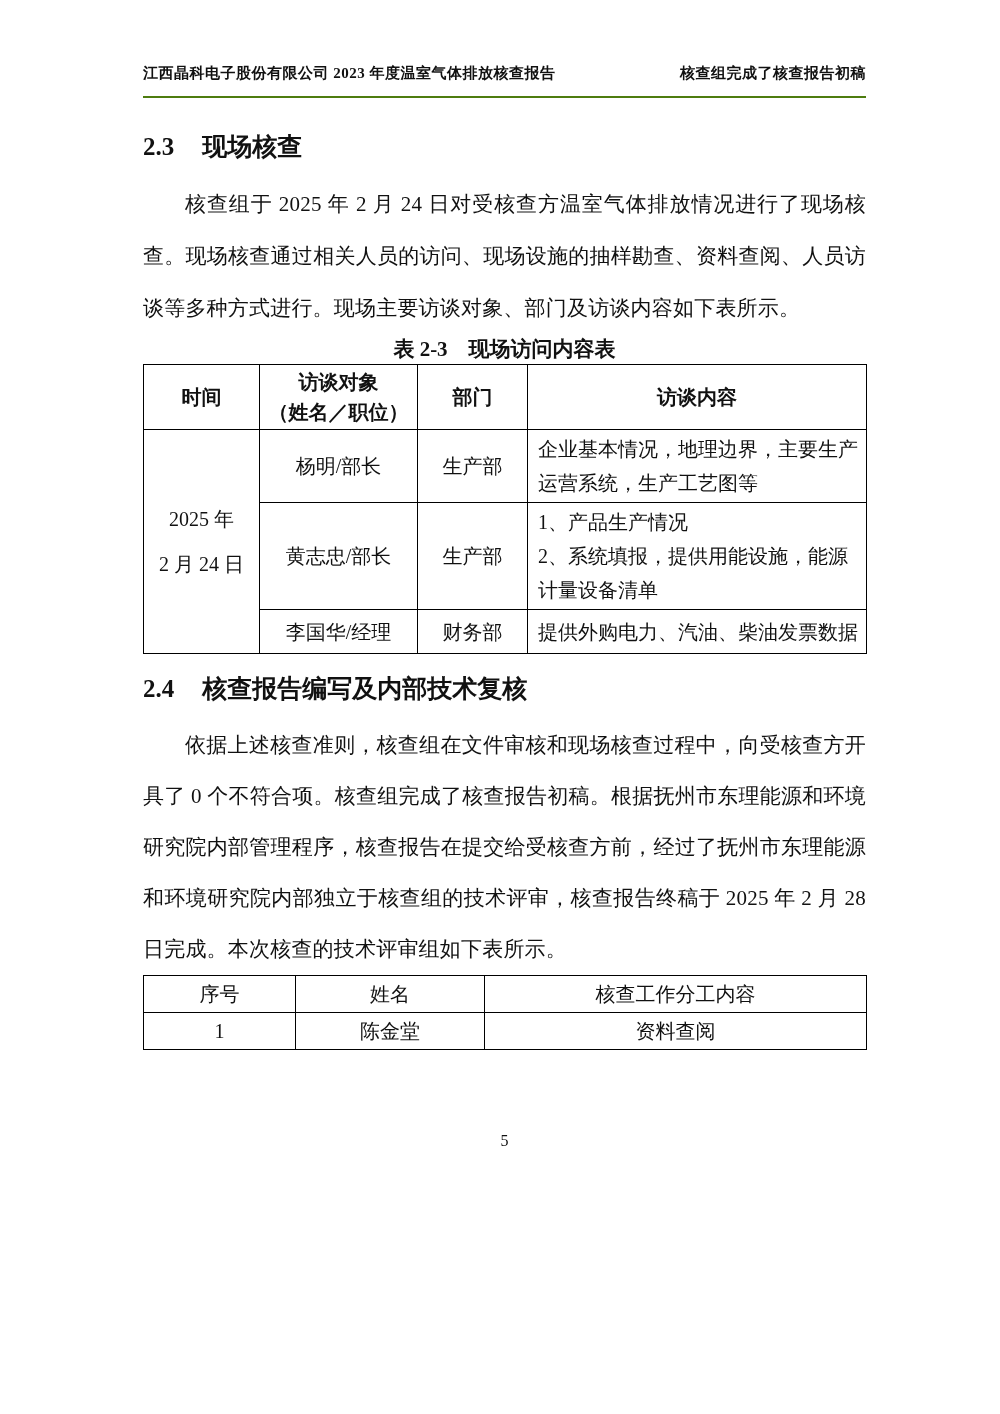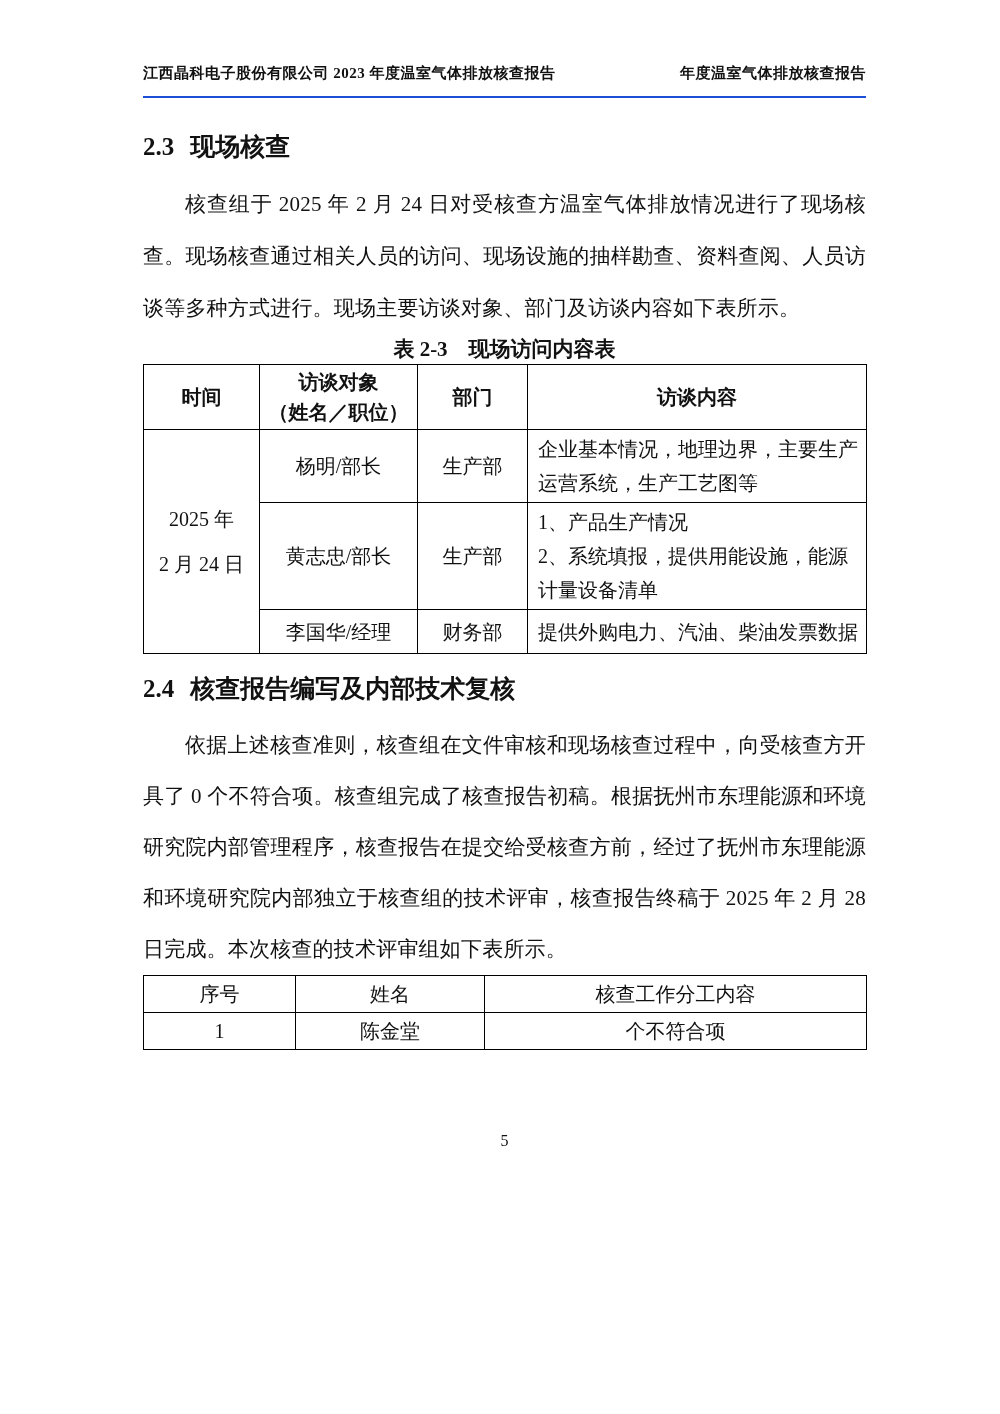--- a/index.html
+++ b/index.html
@@ -19,31 +19,31 @@
   }
   
   .doc-header {
     display: flex;
     justify-content: space-between;
     align-items: flex-end;
     font-size: 15px;
     font-weight: bold;
     letter-spacing: 0.5px;
     padding-bottom: 13px;
-    border-bottom: 2px solid #1d4ed8;
+    border-bottom: 2px solid #4d7c0f;
     white-space: nowrap;
   }
   
   .sec-heading {
     margin-top: 32px;
     font-size: 25px;
     font-weight: bold;
     line-height: 34px;
   }
-  .sec-heading .sec-num { margin-right: 16px; }
+  .sec-heading .sec-num { margin-right: 28px; }
   
   .para {
     margin-top: 14px;
     font-size: 21px;
     line-height: 52px;
     text-align: justify;
     text-align-last: left;
     text-indent: 2em;
     letter-spacing: 0.2px;
     font-family: Liberation Serif, serif;
@@ -92,21 +92,21 @@
     font-size: 16px;
   }
 </style>
 </head>
 <body>
 
 <div class="page">
 
   <div class="doc-header">
     <span>江西晶科电子股份有限公司  2023 年度温室气体排放核查报告</span>
-    <span>年度温室气体排放核查报告</span>
+    <span>核查组完成了核查报告初稿</span>
   </div>
 
   <div class="sec-heading">
     <span class="sec-num">2.3</span><span>现场核查</span>
   </div>
 
   <p class="para">核查组于 2025 年 2 月 24 日对受核查方温室气体排放情况进行了现场核查。现场核查通过相关人员的访问、现场设施的抽样勘查、资料查阅、人员访谈等多种方式进行。现场主要访谈对象、部门及访谈内容如下表所示。</p>
 
   <div class="tbl-caption">表 2-3　现场访问内容表</div>
 
@@ -161,21 +161,21 @@
     </colgroup>
     <tbody>
         <tr>
       <th>序号</th>
       <th>姓名</th>
       <th>核查工作分工内容</th>
     </tr>
     <tr>
       <td>1</td>
       <td>陈金堂</td>
-      <td>个不符合项</td>
+      <td>资料查阅</td>
     </tr>
   </tbody>
     </table>
 
   <div class="page-footer">
     <span>5</span>
   </div>
 
 </div>
 

